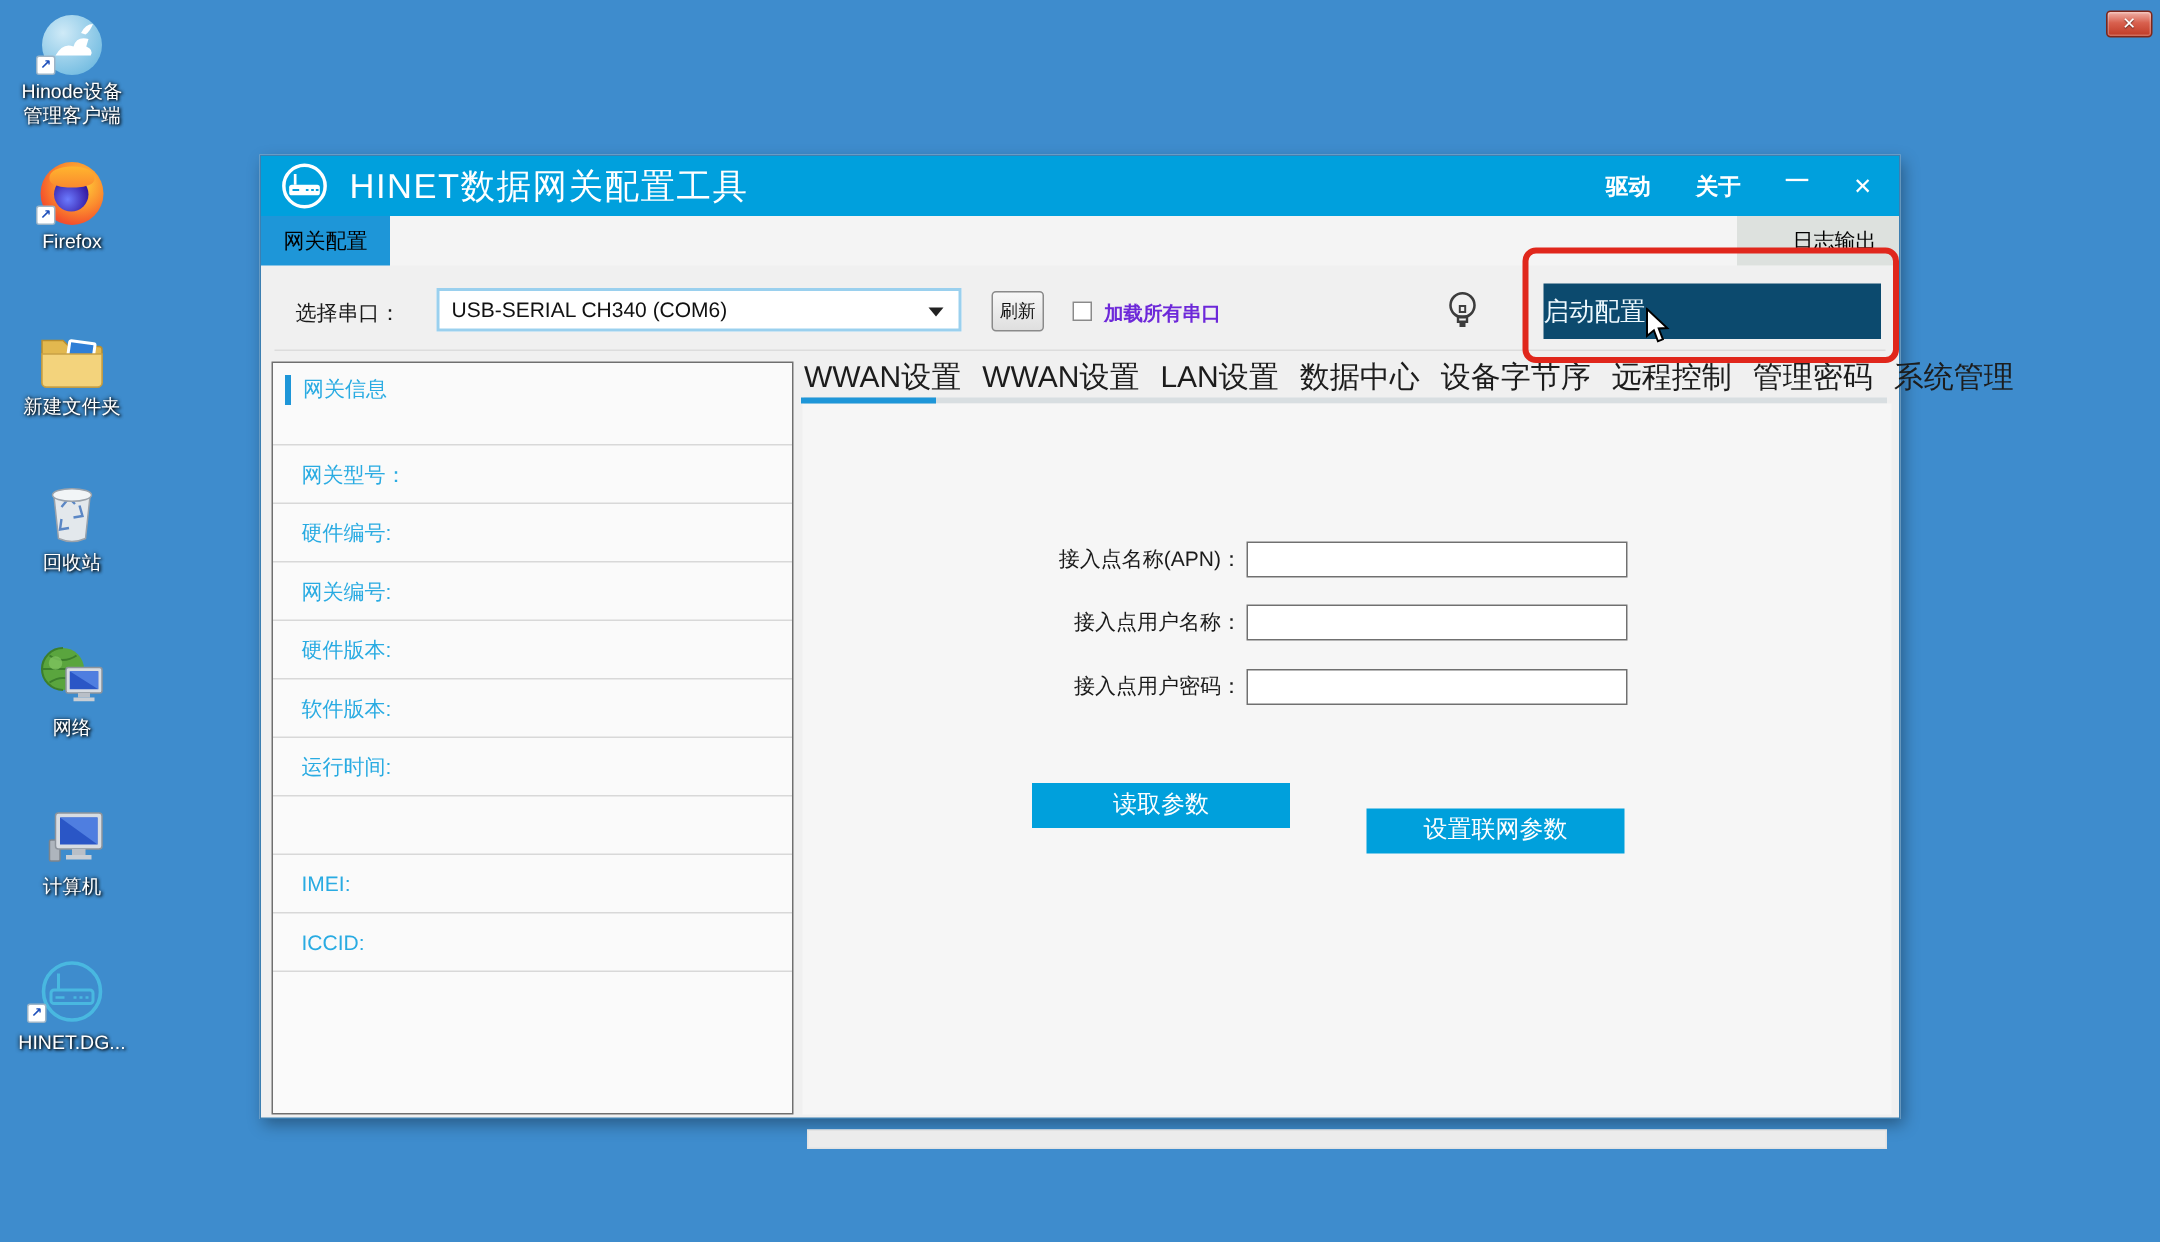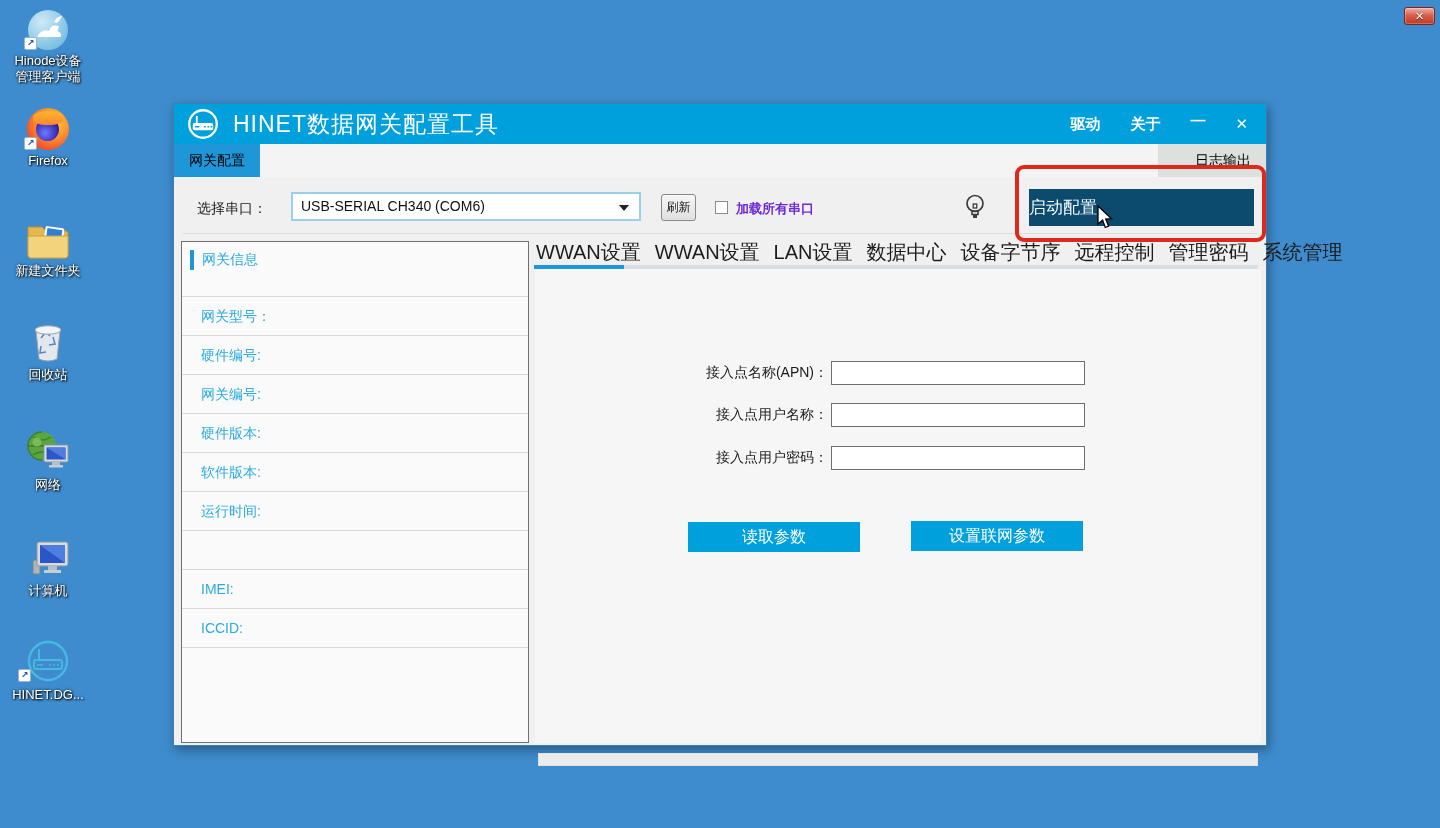--- a/index.html
+++ b/index.html
@@ -249,21 +249,21 @@
         <div class="runderline-active"></div>
       </div>
       <div class="rcontent">
         <div class="f-label" style="left:121px;top:95px">接入点名称(APN)：</div>
         <input class="f-input" style="top: 92px;" type="text" value="">
         <div class="f-label" style="left:121px;top:137px">接入点用户名称：</div>
         <input class="f-input" style="top: 134px;" type="text" value="">
         <div class="f-label" style="left:121px;top:180px">接入点用户密码：</div>
         <input class="f-input" style="top: 177px;" type="text" value="">
         <div class="act-btn" style="left:153px;top:253px">读取参数</div>
-        <div class="act-btn" style="left:376px;top:252px">设置联网参数</div>
+        <div class="act-btn" style="left:376px;top:270px">设置联网参数</div>
         <div class="hscroll"></div>
       </div>
     </div>
   </div>
 
   <svg class="cursor" width="22" height="26" viewBox="0 0 22 26">
     <path d="M4 1 L4 19 L8.6 15.2 L11.3 22.5 L14.6 21.2 L11.8 14 L17.5 13.7 Z" fill="#fff" stroke="#000" stroke-width="1.3"></path>
   </svg>
 
 </div>

